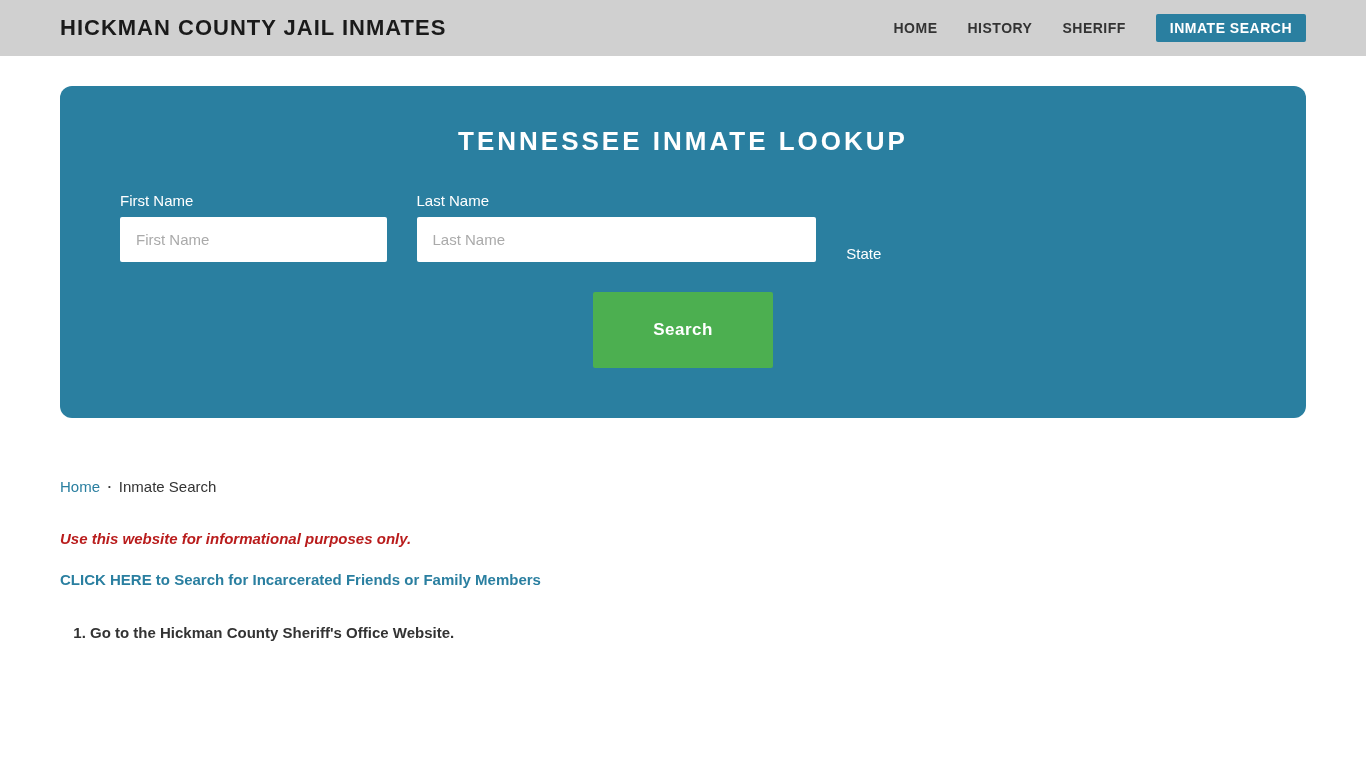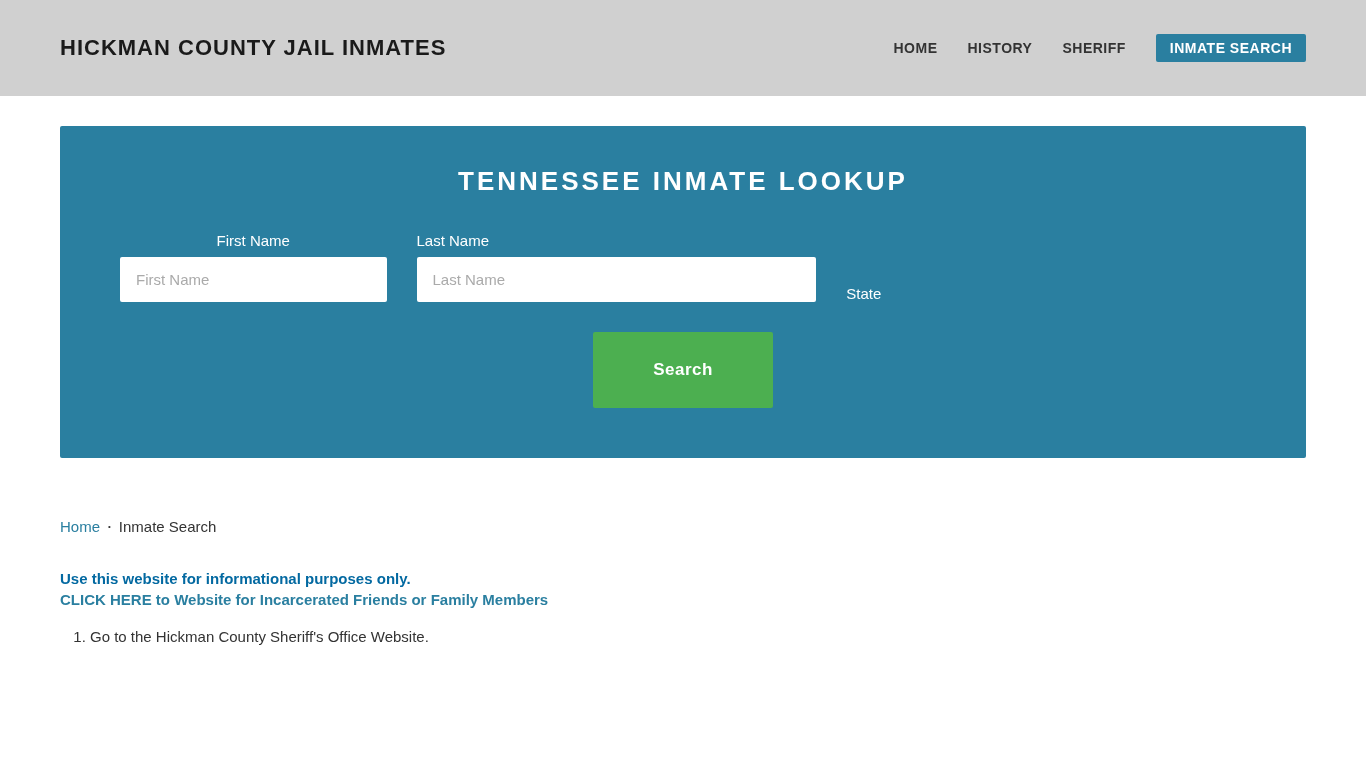--- a/index.html
+++ b/index.html
@@ -11,21 +11,21 @@
       font-family: Arial, Helvetica, sans-serif;
       background: #fff;
       width: 1366px;
       min-height: 768px;
     }
 
     
     .header {
       background: #d0d0d0;
       padding: 0 60px;
-      height: 96px;
+      height: 56px;
       display: flex;
       align-items: center;
       justify-content: space-between;
     }
     .header-title {
       font-size: 22px;
       font-weight: 900;
       color: #1a1a1a;
       letter-spacing: 1px;
       text-transform: uppercase;
@@ -49,21 +49,21 @@
       color: #fff;
       padding: 6px 14px;
       border-radius: 2px;
     }
 
     
     .hero {
       background: #2a7fa0;
       margin: 30px 60px;
       padding: 40px 60px 50px;
-      border-radius: 2px;
+      border-radius: 12px;
     }
     .hero-title {
       text-align: center;
       font-size: 26px;
       font-weight: 700;
       color: #fff;
       letter-spacing: 3px;
       text-transform: uppercase;
       margin-bottom: 35px;
     }
@@ -73,21 +73,20 @@
       gap: 30px;
       margin-bottom: 30px;
     }
     .form-group {
       display: flex;
       flex-direction: column;
       gap: 8px;
     }
     .form-group.first-name {
       flex: 1;
-      align-items: center;
     }
     .form-group.last-name {
       flex: 1.5;
     }
     .form-group.state {
       flex: 1.5;
     }
     .form-label {
       font-size: 15px;
       color: #fff;
@@ -151,40 +150,43 @@
     
     .page-title {
       font-size: 38px;
       font-weight: 700;
       color: #1a1a1a;
       margin-bottom: 16px;
     }
     .page-subtitle {
       font-size: 15px;
       font-weight: 700;
-      color: #0369a1;
-      margin-bottom: 4px;
+      color: #b91c1c;
+      margin-bottom: 24px;
+      font-style: italic;
     }
     .page-instructions {
       font-size: 15px;
       font-weight: 700;
       color: #1a1a1a;
       margin-bottom: 16px;
     }
     .click-link {
       color: #2a7fa0;
       font-size: 15px;
       font-weight: 700;
       text-decoration: none;
       cursor: pointer;
       margin-bottom: 20px;
       display: inline-block;
     }
     .steps-list {
+      margin-top: 16px;
       padding-left: 30px;
+      font-weight: bold;
     }
     .steps-list li {
       font-size: 15px;
       color: #333;
       margin-bottom: 6px;
     }
   </style>
 </head>
 <body>
 
@@ -227,19 +229,19 @@
   </div>
 
   
 
   
   <p class="page-subtitle">Use this website for informational purposes only.</p>
 
   
 
   
-  <a class="click-link">CLICK HERE to Website for Incarcerated Friends or Family Members</a>
+  <a class="click-link">CLICK HERE to Search for Incarcerated Friends or Family Members</a>
 
   
   <ol class="steps-list">
     <li>Go to the Hickman County Sheriff's Office Website.</li>
   </ol>
 </main>
 
 </body></html>

